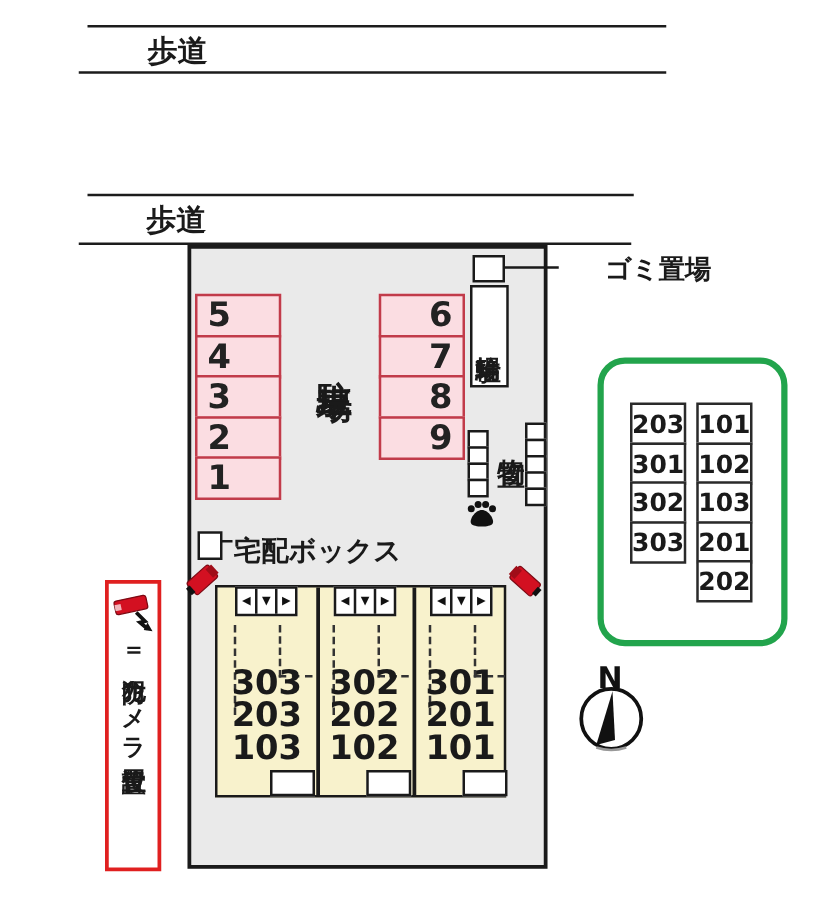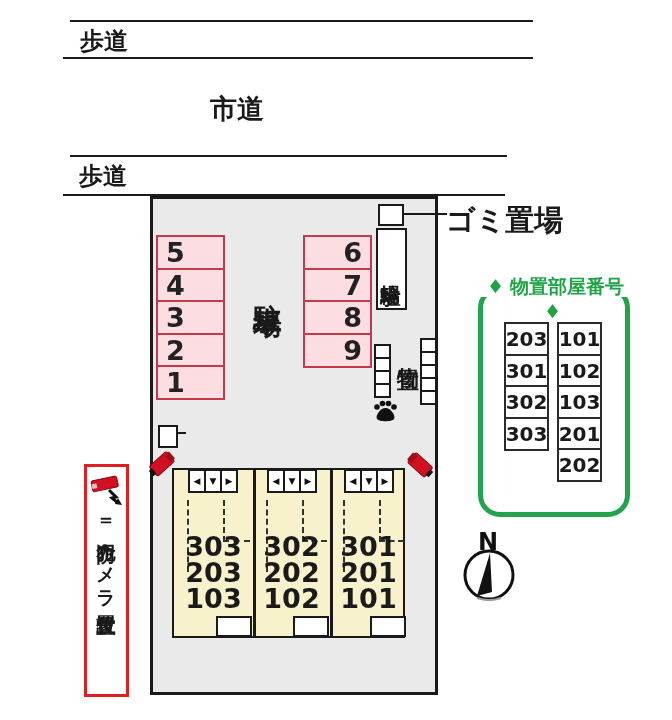--- a/index.html
+++ b/index.html
@@ -1,20 +1,20 @@
 <!DOCTYPE html>
 <html><head>
 <meta charset="utf-8">
 <style>
   html,body{margin:0;padding:0;background:#fff;}
   *{box-sizing:border-box;font-family:"DejaVu Sans",sans-serif;}
   #canvas{position:relative;width:672px;height:720px;background:#ffffff;overflow:hidden;color:#111;}
   .abs{position:absolute;}
   .hline{position:absolute;height:2px;background:#1c1c1c;}
-  .road-label{position:absolute;font-weight:bold;color:#1a1a1a;}
+  .road-label{position:absolute;font-weight:bold;color:#1a1a1a;margin-left:38px;}
   
   .site{position:absolute;left:150px;top:196px;width:288px;height:499px;background:#EAEAEA;border:3px solid #1a1a1a;}
   .whitebox{position:absolute;background:#ffffff;border:2px solid #1a1a1a;}
   .vtext{writing-mode:vertical-rl;text-orientation:upright;font-weight:bold;color:#1a1a1a;}
   
   .pcol{position:absolute;width:69px;}
   .pspace{width:100%;height:35px;background:#FBDDE2;border:2.5px solid #C13B4A;margin-top:-2.5px;
           display:flex;align-items:center;font-weight:bold;font-size:27px;color:#222;}
   .pspace:first-child{margin-top:0;}
   .pl .pspace{justify-content:flex-start;padding-left:8px;}
@@ -55,30 +55,29 @@
   .connector{position:absolute;height:2px;background:#1a1a1a;}
 </style>
 </head>
 <body>
 
 <div id="canvas">
 
   <div class="hline" style="left:70px;top:20px;width:463px;"></div>
   <div class="road-label" style="left:80px;top:25px;font-size:24px;">歩道</div>
   <div class="hline" style="left:63px;top:57px;width:470px;"></div>
-  <div class="road-label" style="left:210px;top:91px;font-size:27px;">市道</div>
   <div class="hline" style="left:70px;top:155px;width:437px;"></div>
   <div class="road-label" style="left:79px;top:160px;font-size:24px;">歩道</div>
   <div class="hline" style="left:63px;top:194px;width:442px;"></div>
 
   <div class="site"></div>
 
   <div class="whitebox" style="left:378px;top:204px;width:26px;height:22px;"></div>
   <div class="connector" style="left:403px;top:213px;width:44px;"></div>
-  <div class="road-label" style="left:446px;top:201px;font-size:29px;">ゴミ置場</div>
+  <div class="road-label" style="left:446px;top:201px;font-size:21px;">ゴミ置場</div>
 
   <div class="whitebox" style="left:376px;top:228px;width:31px;height:82px;display:flex;align-items:center;justify-content:center;">
     <span class="vtext" style="font-size:20px;">駐輪場</span>
   </div>
 
   <div class="pcol pl" style="left:156px;top:235px;">
     <div class="pspace">
         <span>5</span>
       </div>
     <div class="pspace">
@@ -129,20 +128,21 @@
   <svg class="abs" style="left:371px;top:399px;" width="28" height="26" viewBox="0 0 28 26">
     <circle cx="6" cy="8" r="2.8" fill="#111"></circle>
     <circle cx="11.5" cy="4.5" r="2.8" fill="#111"></circle>
     <circle cx="17.5" cy="4.5" r="2.8" fill="#111"></circle>
     <circle cx="23" cy="8" r="2.8" fill="#111"></circle>
     <path d="M14.5 9 C9 9 4 17 6 20 C8 23 21 23 23 20 C25 17 20 9 14.5 9 Z" fill="#111"></path>
   </svg>
 
   <div class="whitebox" style="left:158px;top:425px;width:20px;height:23px;"></div>
   <div class="connector" style="left:177px;top:432px;width:9px;"></div>
+  <div class="small-label" style="left:187px;top:426px;font-size:22px;">宅配ボックス</div>
 
   <svg class="abs" style="left:144px;top:443px;" width="40" height="42" viewBox="0 0 40 42">
     <g transform="rotate(-42 20 21)">
       <rect x="7" y="13" width="23" height="13" rx="2" fill="#D31021" stroke="#7d0a14" stroke-width="1"></rect>
       <rect x="26" y="15" width="6" height="9" fill="#a00d18"></rect>
       <rect x="4" y="16" width="4" height="7" fill="#111"></rect>
     </g>
   </svg>
   <svg class="abs" style="left:398px;top:444px;" width="40" height="42" viewBox="0 0 40 42">
     <g transform="rotate(42 20 21)">
@@ -203,25 +203,20 @@
       <div class="rooms">
         <div>301</div>
         <div>201</div>
         <div>101</div>
       </div>
       <div class="balcony"></div>
     </div>
   </div>
 
   <div class="green-box"></div>
-  <div class="green-title">
-    <span>
-      <span>♦</span><span>物置部屋番号</span><span>♦</span>
-    </span>
-  </div>
   <div class="tcol" style="left:504px;top:322px;">
     <div class="tcell">203</div>
     <div class="tcell">301</div>
     <div class="tcell">302</div>
     <div class="tcell">303</div>
   </div>
   <div class="tcol" style="left:557px;top:322px;">
     <div class="tcell">101</div>
     <div class="tcell">102</div>
     <div class="tcell">103</div>

